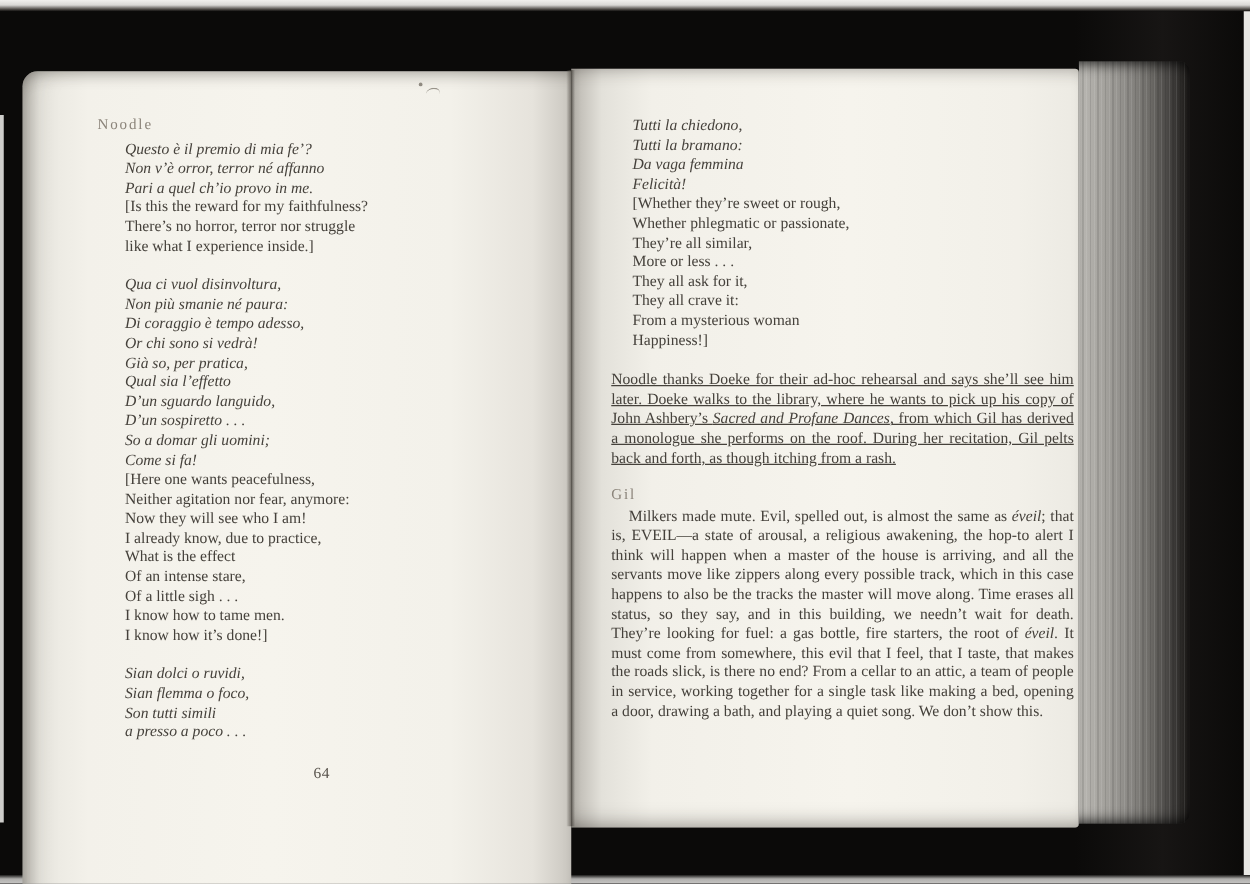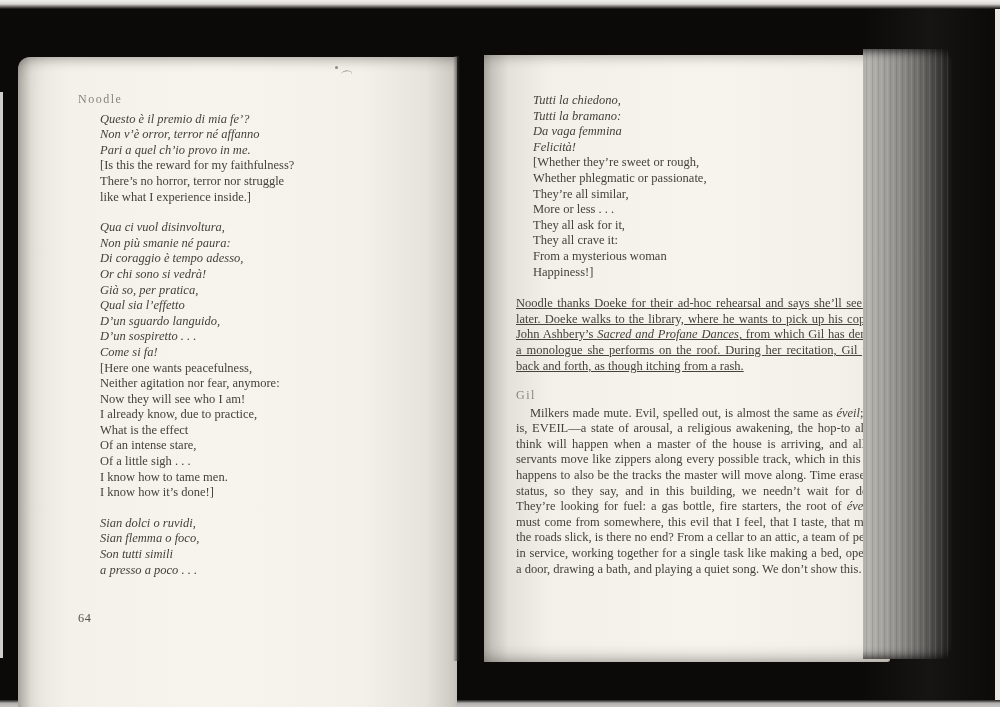--- a/index.html
+++ b/index.html
@@ -29,21 +29,20 @@
                inset 18px 0 24px -16px rgba(40,36,30,.35);
     padding:35px 30px 0 60px;
   }
   .page-right{
     left:457px;top:55px;width:406px;height:607px;
     border-radius:0 3px 3px 0;
     background:linear-gradient(90deg,#aeaba4 0,#c6c3bc 2%,#e3e1da 6%,#f2f0e9 16%,#f6f4ed 55%,#f2f0e9 88%,#eceae3 100%);
     box-shadow:inset 0 12px 14px -12px rgba(40,36,30,.4),
                inset 0 -14px 16px -13px rgba(40,36,30,.5);
     padding:38px 4px 0 32px;
-    margin-left:27px;
   }
   .crease{position:absolute;left:453px;top:56px;width:7px;height:605px;
     background:linear-gradient(90deg,rgba(90,85,78,0) 0,rgba(90,85,78,.5) 40%,rgba(58,54,48,.6) 60%,rgba(90,85,78,0) 100%);}
   .fore-edge{position:absolute;left:863px;top:49px;width:89px;height:610px;
     border-radius:0 9px 9px 0;
     background:
       repeating-linear-gradient(90deg, rgba(255,255,255,.10) 0 1px, rgba(255,255,255,0) 1px 3px, rgba(0,0,0,.10) 3px 4px, rgba(0,0,0,0) 4px 6px),
       linear-gradient(90deg,#bab8b3 0,#a5a39e 22%,#8b8985 45%,#6b6965 65%,#454341 82%,#242220 95%,#191716 100%);
     box-shadow:inset 0 10px 10px -8px rgba(0,0,0,.8), inset 0 -10px 10px -8px rgba(0,0,0,.8);}
 
@@ -54,21 +53,21 @@
   .page-left .stanza{margin:15px 0 0 22px;}
   .page-left .stanzas > .stanza:first-child{margin-top:4px;}
   .page-right .stanza{margin:15px 0 0 17px;}
   .page-right .stanzas > .stanza:first-child{margin-top:0;}
   .prose{text-align:justify;}
   .prose-p{margin:0;}
   .narration{margin-top:16px;text-decoration:underline;}
   .speaker-gil{margin-top:14px;}
   .monologue{margin-top:2px;}
   .monologue .prose-p{text-indent:14px;}
-  .pageno{position:absolute;color:#57524b;font-size:12.3px;letter-spacing:.5px;}
+  .pageno{position:absolute;text-align:center;color:#57524b;font-size:12.3px;letter-spacing:.5px;}
   .page-left .pageno{top:554px;left:60px;width:359px;}
   .page-right .pageno{top:556px;left:26px;width:350px;}
 
   
   .speck-dot{position:absolute;left:335px;top:66px;width:3px;height:3px;border-radius:50%;background:#8f8a81;}
   .speck-hair{position:absolute;left:341px;top:70px;width:11px;height:5px;
     border-top:1.5px solid #98938a;border-radius:70% 30% 0 0/100% 70% 0 0;transform:rotate(9deg);}
 </style>
 </head>
 <body>
@@ -93,20 +92,21 @@
         </div>
         <div class="stanza">
           <div class="tline"><span class="it">Qua ci vuol disinvoltura,</span></div>
           <div class="tline"><span class="it">Non più smanie né paura:</span></div>
           <div class="tline"><span class="it">Di coraggio è tempo adesso,</span></div>
           <div class="tline"><span class="it">Or chi sono si vedrà!</span></div>
           <div class="tline"><span class="it">Già so, per pratica,</span></div>
           <div class="tline"><span class="it">Qual sia l’effetto</span></div>
           <div class="tline"><span class="it">D’un sguardo languido,</span></div>
           <div class="tline"><span class="it">D’un sospiretto . . .</span></div>
+          <div class="tline"><span class="it">So a domar gli uomini;</span></div>
           <div class="tline"><span class="it">Come si fa!</span></div>
           <div class="tline"><span>[Here one wants peacefulness,</span></div>
           <div class="tline"><span>Neither agitation nor fear, anymore:</span></div>
           <div class="tline"><span>Now they will see who I am!</span></div>
           <div class="tline"><span>I already know, due to practice,</span></div>
           <div class="tline"><span>What is the effect</span></div>
           <div class="tline"><span>Of an intense stare,</span></div>
           <div class="tline"><span>Of a little sigh . . .</span></div>
           <div class="tline"><span>I know how to tame men.</span></div>
           <div class="tline"><span>I know how it’s done!]</span></div>

